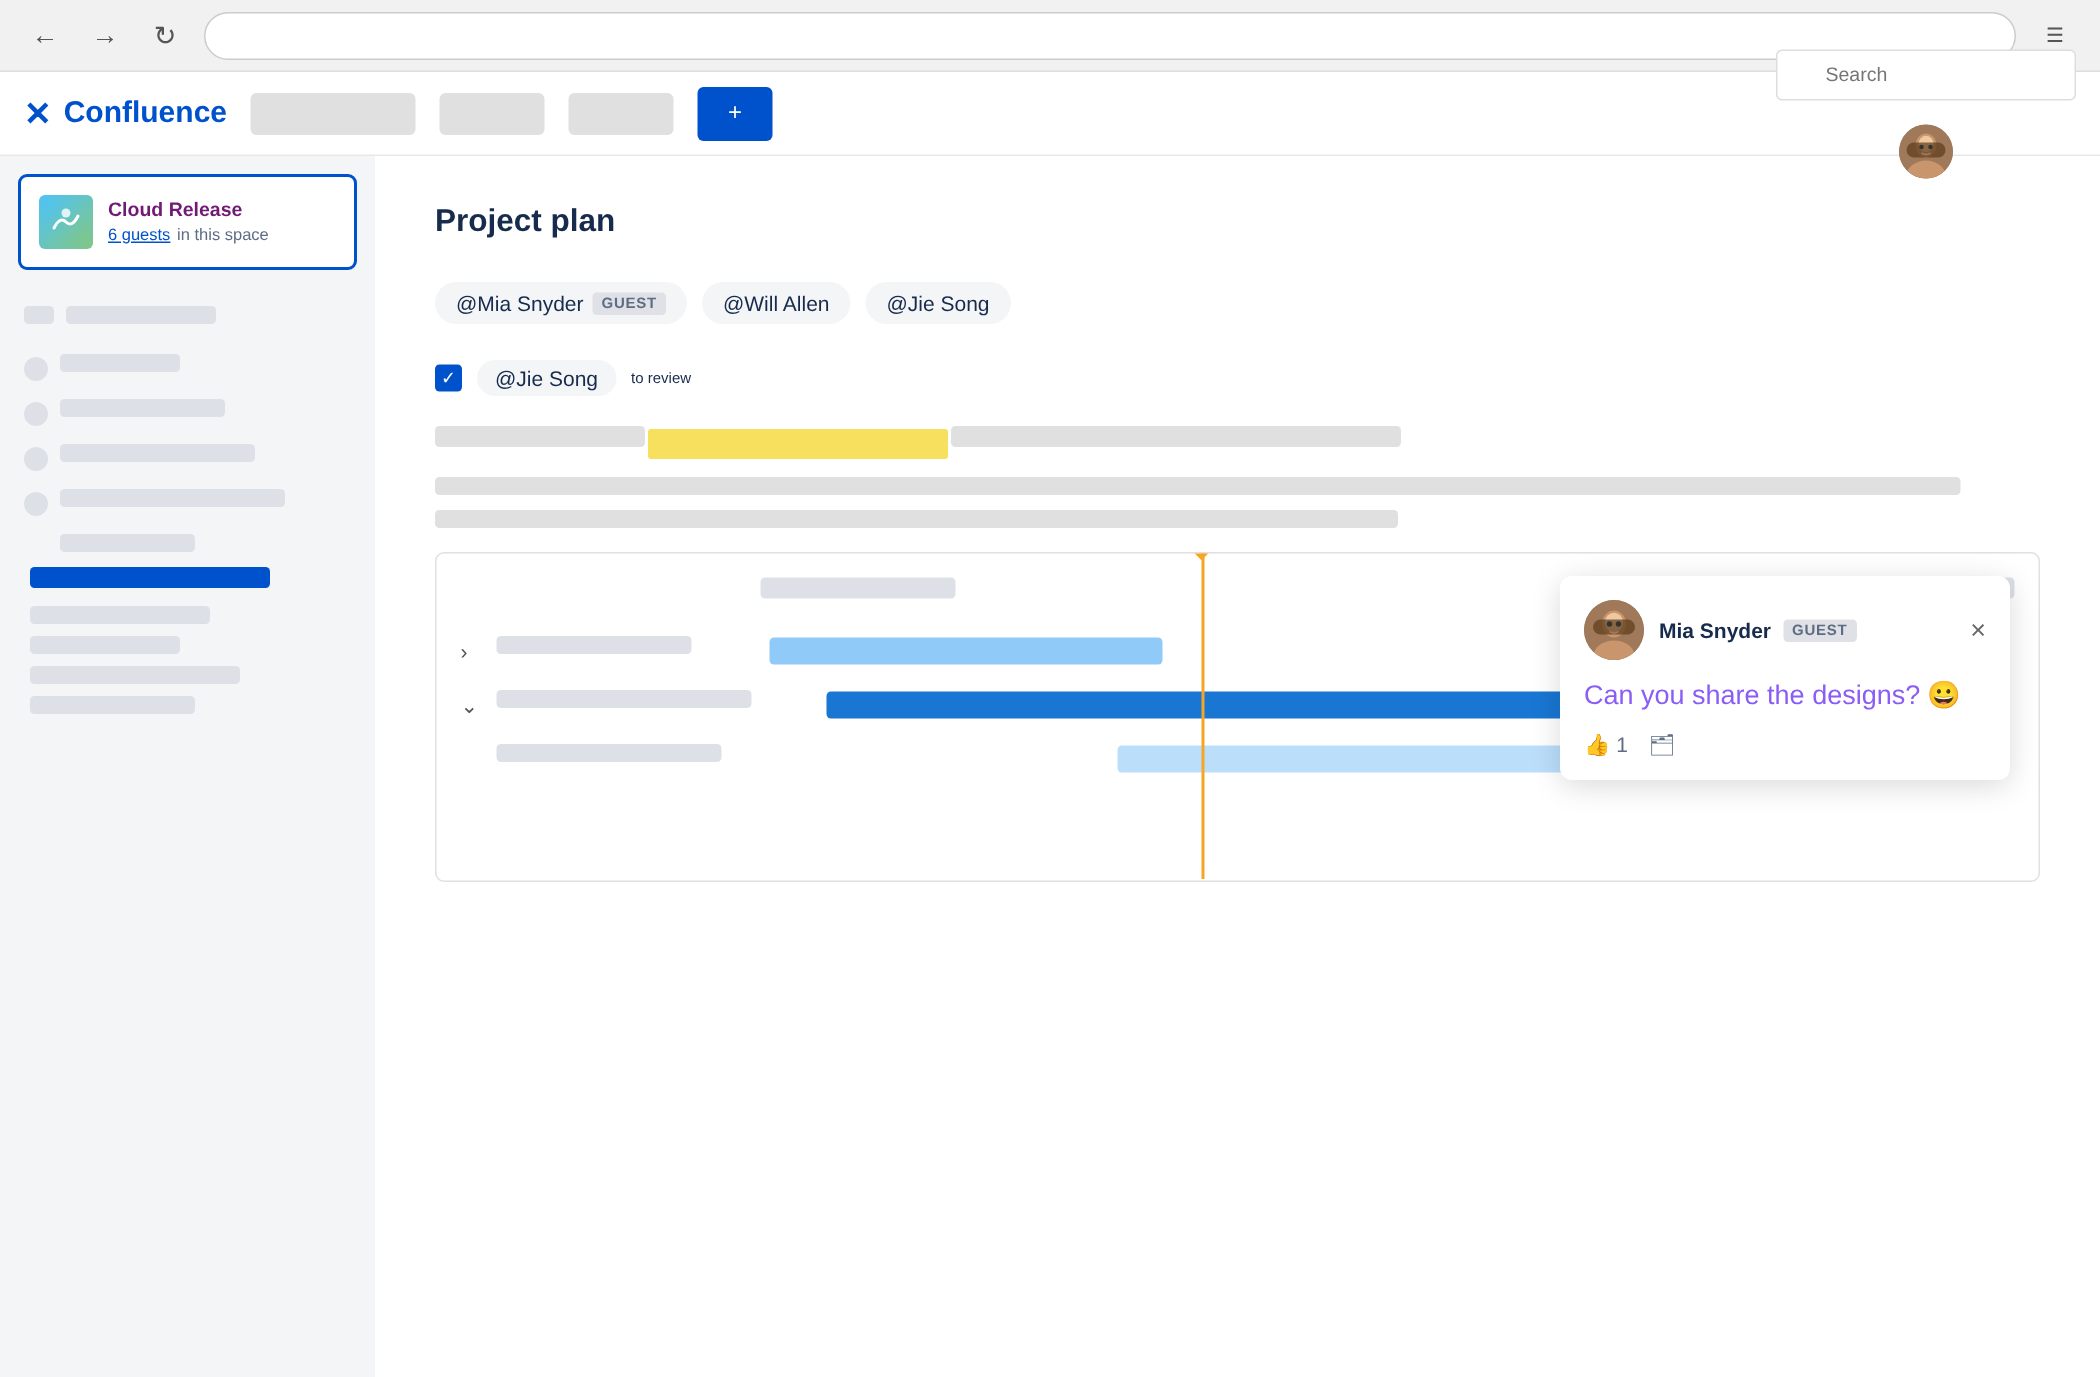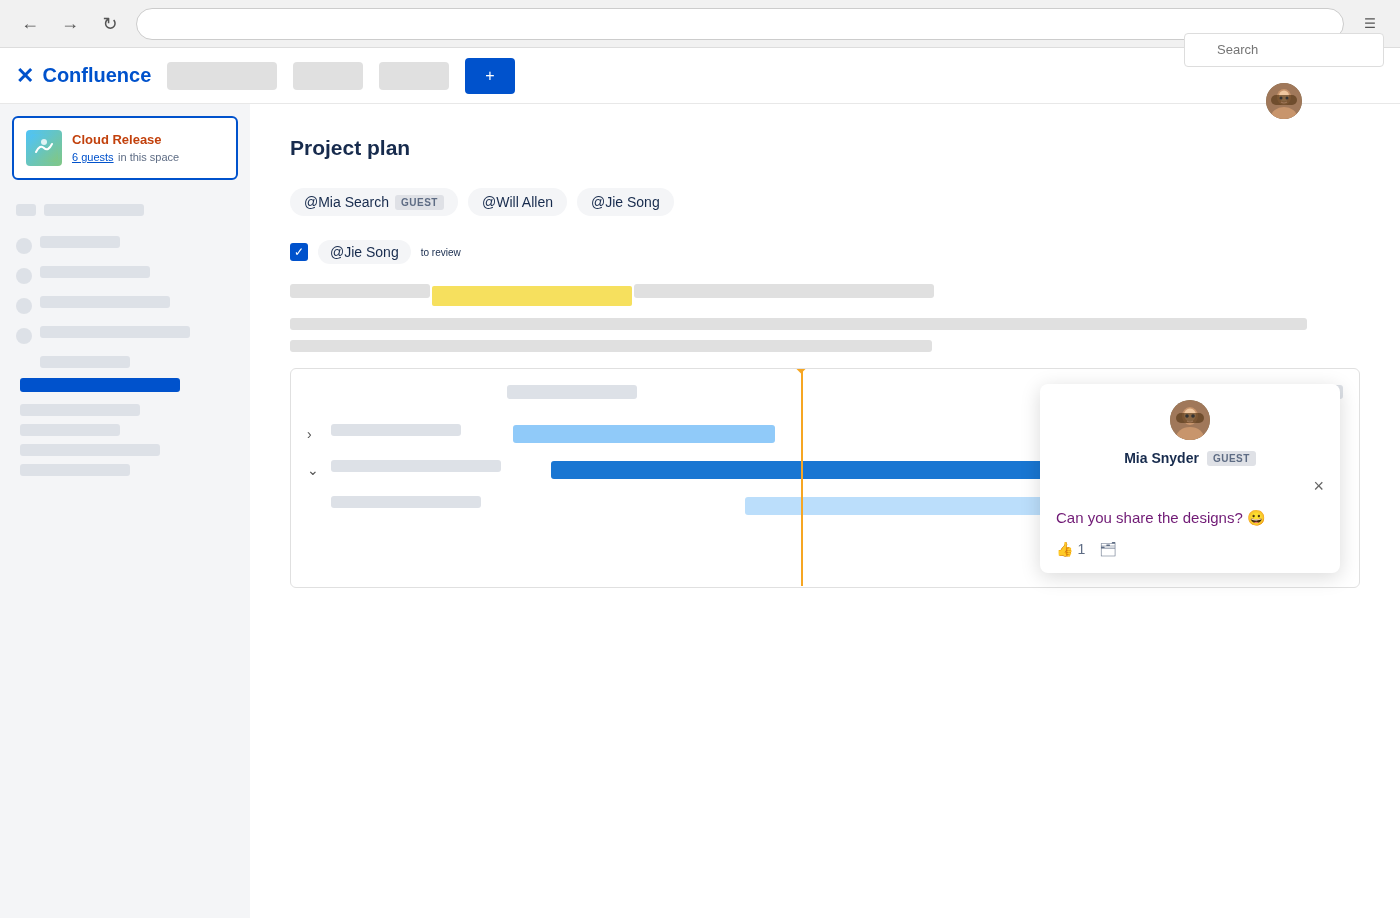--- a/index.html
+++ b/index.html
@@ -150,21 +150,21 @@
       border-radius: 4px;
       background: linear-gradient(135deg, #4fc3f7, #81c784);
       flex-shrink: 0;
       display: flex; align-items: center; justify-content: center;
       font-size: 18px;
     }
     .space-info {}
     .space-name {
       font-size: 13px;
       font-weight: 600;
-      color: #c2410c;
+      color: #701a75;
     }
     .space-guests {
       font-size: 11px;
       color: #0052cc;
       text-decoration: underline;
     }
     .space-guests-suffix {
       font-size: 11px;
       color: #5e6c84;
     }
@@ -292,21 +292,20 @@
       border-radius: 8px;
       box-shadow: 0 4px 20px rgba(0,0,0,0.15);
       padding: 16px;
       z-index: 100;
     }
     .comment-header {
       display: flex;
       align-items: center;
       gap: 10px;
       margin-bottom: 12px;
-      flex-direction: column;
     }
     .comment-avatar {
       width: 40px; height: 40px;
       border-radius: 50%;
       background: #8B7355;
       overflow: hidden;
       flex-shrink: 0;
     }
     .comment-user-info {
       display: flex;
@@ -329,22 +328,22 @@
     }
     .comment-close {
       margin-left: auto;
       background: none;
       border: none;
       font-size: 18px;
       color: #666;
       cursor: pointer;
     }
     .comment-body {
-      font-size: 15px;
-      color: #701a75;
+      font-size: 18px;
+      color: #8b5cf6;
       margin-bottom: 14px;
     }
     .comment-actions {
       display: flex;
       align-items: center;
       gap: 14px;
     }
     .comment-action-btn {
       background: none;
       border: none;
@@ -473,21 +472,21 @@
       </div>
     </div>
   </div>
 
   <div class="content-area">
 
     <h1 class="page-title">Project plan</h1>
 
     <div class="mentions-row">
       <div class="mention-tag">
-        <span>@Mia Search</span>
+        <span>@Mia Snyder</span>
         <span class="guest-badge">GUEST</span>
       </div>
       <div class="mention-tag">
         <span>@Will Allen</span>
       </div>
       <div class="mention-tag">
         <span>@Jie Song</span>
       </div>
     </div>
 

